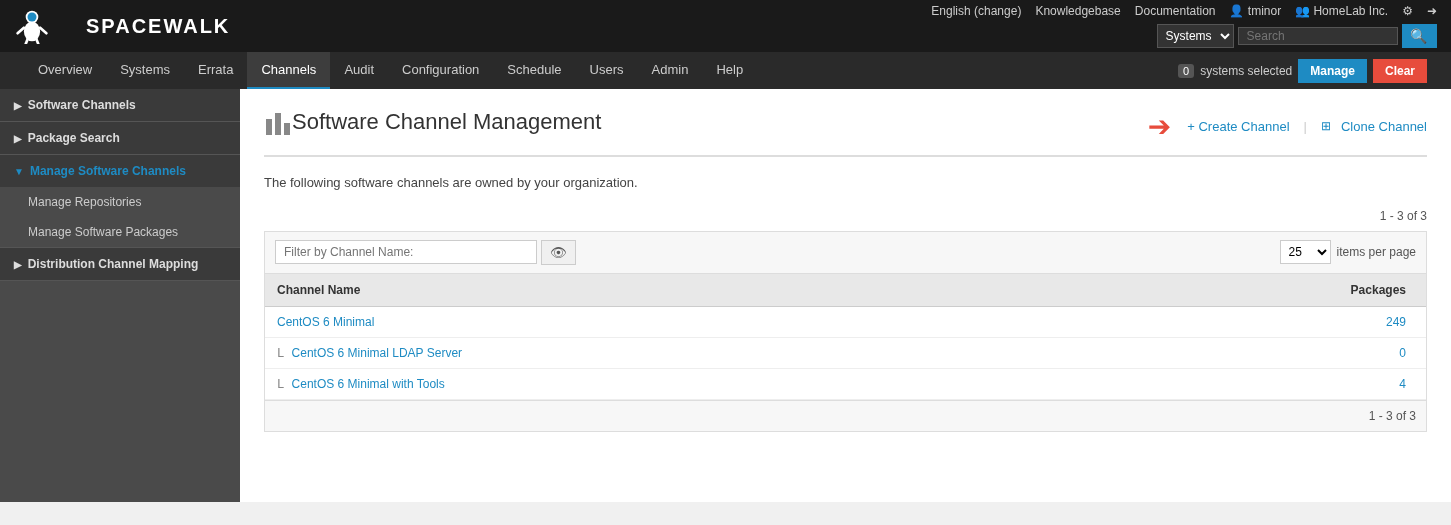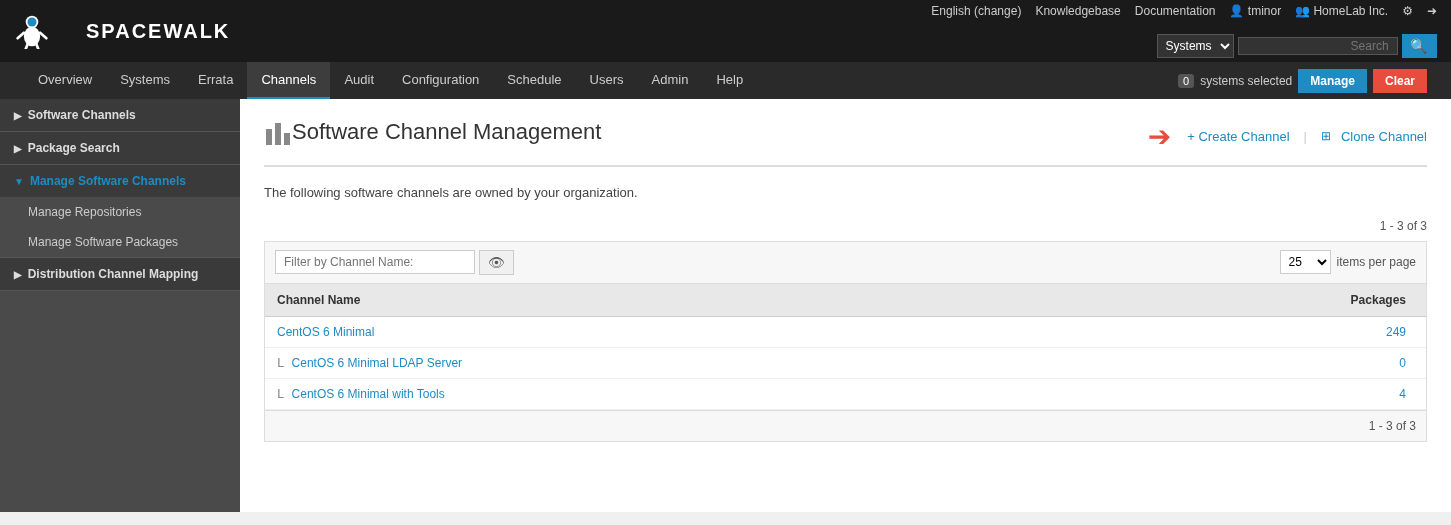--- a/index.html
+++ b/index.html
@@ -32,21 +32,21 @@
 
     
     .header-combined {
       background: #1a1a1a;
       display: flex;
       justify-content: space-between;
       align-items: center;
       padding: 0 14px;
     }
     .header-left { display: flex; align-items: center; gap: 26px; }
-    .header-right { display: flex; flex-direction: column; align-items: flex-end; gap: 12px; padding: 4px 0; }
+    .header-right { display: flex; flex-direction: column; align-items: flex-end; gap: 2px; padding: 4px 0; }
     .top-links { display: flex; gap: 14px; font-size: 12px; color: #ccc; }
     .top-links a { color: #ccc; text-decoration: none; }
     .top-links span { color: #ccc; }
 
     
     .nav-bar {
       background: #2a2a2a;
       display: flex;
       align-items: center;
       justify-content: space-between;
@@ -146,21 +146,21 @@
     .pagination-info { text-align: right; color: #555; font-size: 12px; margin-bottom: 8px; }
 
     
     .table-area { border: 1px solid #ddd; }
     .filter-bar { padding: 8px 10px; background: #f7f7f7; border-bottom: 1px solid #ddd; display: flex; align-items: center; justify-content: space-between; }
     .filter-input-wrap { display: flex; align-items: center; gap: 4px; }
     .filter-input {
       border: 1px solid #ccc;
       padding: 4px 8px;
       font-size: 12px;
-      width: 200px;
+      width: 262px;
       outline: none;
       color: #404040;
     }
     .filter-btn {
       background: #f0f0f0;
       border: 1px solid #ccc;
       padding: 4px 8px;
       cursor: pointer;
       color: #555;
     }
@@ -216,21 +216,21 @@
         <span>👥</span>
         <a href="#">HomeLab Inc.</a>
       </span>
       <a href="#">⚙</a>
       <a href="#">➜</a>
     </div>
     <div class="search-top">
       <select style="background:#333;color:#fff;border:1px solid #555;padding:3px 4px;font-size:12px;">
         <option>Systems</option>
       </select>
-      <input type="text" style="background: rgb(51, 51, 51); border: 1px solid rgb(85, 85, 85); color: rgb(255, 255, 255); padding: 1px 8px; font-size: 12px; width: 160px; outline: none; text-align: right;" placeholder="Search">
+      <input type="text" style="background: rgb(51, 51, 51); border: 1px solid rgb(85, 85, 85); color: rgb(255, 255, 255); padding: 1px 8px; font-size: 12px; width: 160px; outline: none;" placeholder="Search">
       <button style="background:#1e8bc3;border:none;color:#fff;padding:4px 9px;cursor:pointer;font-size:14px;">🔍</button>
     </div>
   </div>
 </div>
 
 <div class="nav-bar">
   <div class="nav-links">
     <a href="#">Overview</a>
     <a href="#">Systems</a>
     <a href="#">Errata</a>

